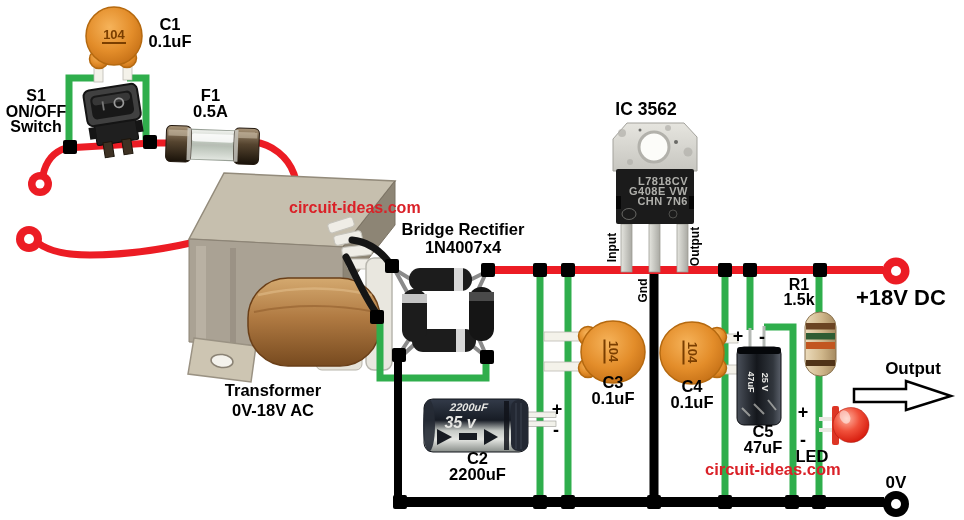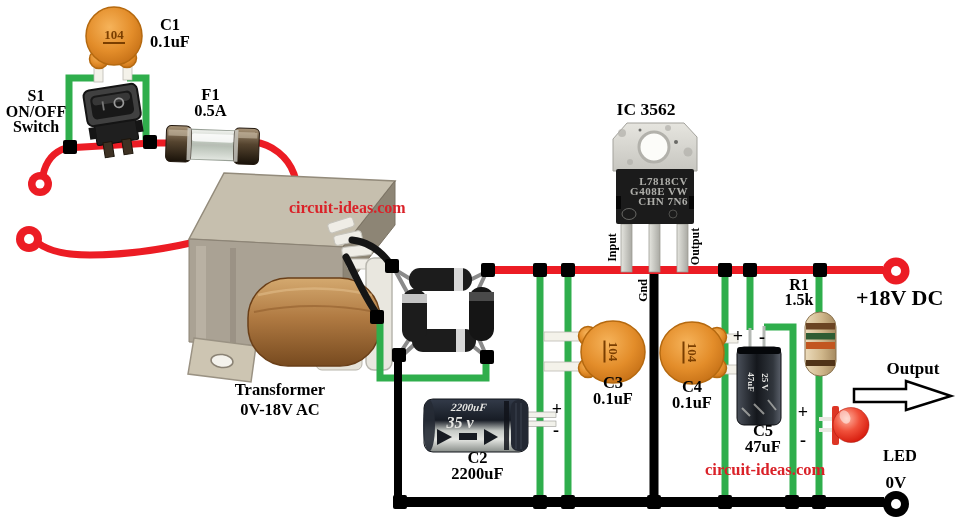--- a/index.html
+++ b/index.html
@@ -1,17 +1,17 @@
 <!DOCTYPE html>
 <html><head>
 <meta charset="utf-8">
 <style>
   html,body{margin:0;padding:0;background:#fff;}
   #stage{position:relative;width:964px;height:520px;background:#ffffff;overflow:hidden;
-         font-family:Liberation Serif, serif;}
+         font-family:Liberation Sans, sans-serif;}
   #wires-svg{position:absolute;left:0;top:0;z-index:1;}
   .lbl{position:absolute;z-index:5;font-weight:bold;font-size:16.5px;color:#000;
        text-align:center;line-height:16px;white-space:nowrap;}
   .lbl div{white-space:nowrap;}
   .wm{position:absolute;z-index:6;font-weight:bold;font-size:16px;text-align:left;white-space:nowrap;}
   .vlbl{position:absolute;z-index:5;font-weight:bold;font-size:12px;color:#000;text-align:center;
         transform:rotate(-90deg);transform-origin:center;line-height:13px;white-space:nowrap;}
   .vlbl-cw{transform:rotate(90deg);}
   .mark104{position:absolute;z-index:5;font-weight:bold;font-size:13px;color:#7a3e00;text-align:center;}
   .mark104 span{border-bottom:2px solid #7a3e00;padding:0 1px;}
@@ -313,29 +313,33 @@
       <div>ON/OFF</div>
       <div>Switch</div>
 </div>
 
 <div class="lbl" style="left:183px;top:87px;width:55px;line-height:16px;">
   <div>F1</div>
       <div>0.5A</div>
 </div>
 
 
-<div class="lbl" style="left:204px;top:380px;width:152px;line-height:20px;">
+<div class="lbl" style="left:197px;top:380px;width:152px;line-height:20px;">
   <div>Transformer</div>
       <div>0V-18V AC</div>
 </div>
 
 <div class="wm" style="left:289px;top:199px;width:140px;color:#da2128;">
   <span>circuit-ideas.com</span>
 </div>
 
+<div class="lbl" style="left:392px;top:220px;width:142px;line-height:18px;">
+  <div>Bridge Rectifier</div>
+      <div>1N4007x4</div>
+</div>
 
 <div class="lbl" style="left:600px;top:101px;width:92px;font-size:17.5px;">
   <span>IC 3562</span>
 </div>
 <div class="ictext" style="left:622px;top:176px;width:66px;">
   <div>L7818CV</div>
       <div>G408E VW</div>
       <div>CHN 7N6</div>
 </div>
 <div class="vlbl" style="left:592px;top:241px;width:40px;height:13px;">
@@ -390,21 +394,21 @@
 <div class="sign" style="left:730px;top:327px;"><span>+</span></div>
 <div class="sign" style="left:754px;top:328px;"><span>-</span></div>
 
 <div class="lbl" style="left:770px;top:277px;width:58px;font-size:16px;line-height:15px;">
   <div>R1</div>
       <div>1.5k</div>
 </div>
 
 <div class="sign" style="left:795px;top:403px;"><span>+</span></div>
 <div class="sign" style="left:795px;top:431px;"><span>-</span></div>
-<div class="lbl" style="left:876px;top:448px;width:48px;">
+<div class="lbl" style="left:788px;top:448px;width:48px;">
   <span>LED</span>
 </div>
 
 <div class="lbl" style="left:856px;top:290px;width:84px;font-size:22px;">
   <span>+18V DC</span>
 </div>
 <div class="lbl" style="left:882px;top:361px;width:62px;font-size:17px;">
   <span>Output</span>
 </div>
 <div class="lbl" style="left:874px;top:475px;width:44px;font-size:17px;">

